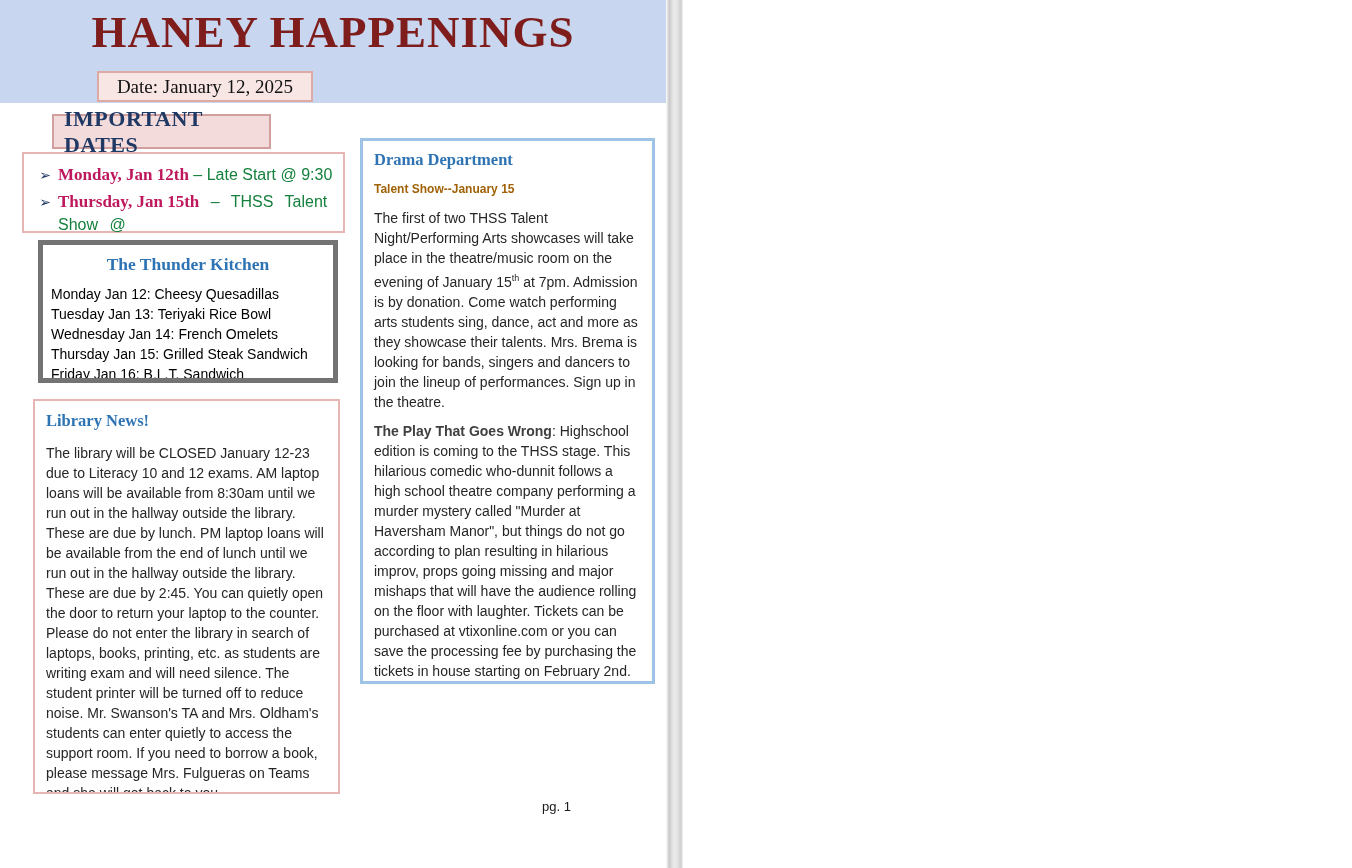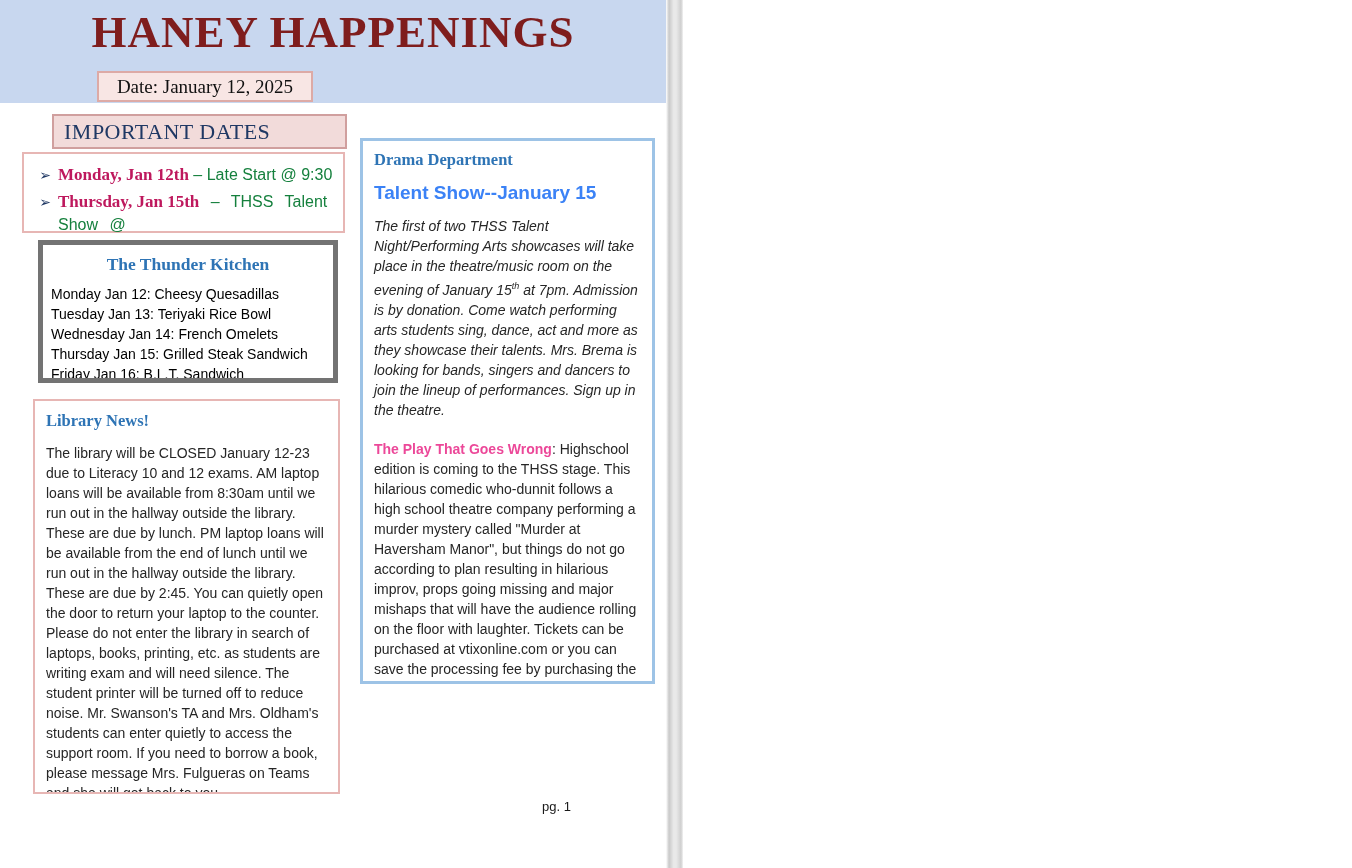--- a/index.html
+++ b/index.html
@@ -30,24 +30,24 @@
     font-weight:700; font-size:45px; letter-spacing:1px;
     color:#7f1d1d;
   }
   .date-box {
     position:absolute; left:97px; top:71px; width:216px; height:31px;
     background:#f8e6e4; border:2px solid #ddaaa6;
     display:flex; align-items:center; justify-content:center;
     font-family:"Liberation Serif", serif; font-size:19px; color:#111;
   }
   .imp-heading {
-    position:absolute; left:52px; top:114px; width:295px; height:35px;
+    position:absolute; left:52px; top:114px; width:219px; height:35px;
     background:#f2dbda; border:2px solid #d09f9e;
     display:flex; align-items:center; padding-left:10px;
-    font-family:"Liberation Serif", serif; font-weight:400;
+    font-family:"Liberation Serif", serif; font-weight:700;
     font-size:22px; letter-spacing:0.5px; color:#1f3864;
   }
   .dates-box {
     position:absolute; left:22px; top:152px; width:323px; height:81px;
     background:#fff; border:2px solid #e7b6b4;
     padding:9px 10px 0 8px;
   }
   .date-item { display:flex; line-height:23px; margin-bottom:3px; }
   .arrow { width:26px; flex:0 0 26px; text-align:center; font-size:14px; color:#1f3864; padding-top:1px; }
   .di-text { flex:1; }
@@ -77,27 +77,27 @@
   }
   .body-text { font-size:14px; line-height:20px; color:#262626; }
   .library-box .box-heading { margin-bottom:12px; }
 
   .drama-box {
     position:absolute; left:360px; top:138px; width:295px; height:546px;
     border:3px solid #9dc3e6; background:#fff; padding:9px 11px 8px 11px;
     overflow:hidden;
   }
   .drama-box .box-heading { margin-bottom:12px; }
-  .sub-heading { font-size:19px; font-weight:700; color:#3b82f6; margin-bottom:12px; }
-  .para { margin-bottom:19px;font-style:italic; }
+  .sub-heading { font-size:12px; font-weight:700; color:#a16207; margin-bottom:12px; }
+  .para { margin-bottom:9px; }
   sup { font-size:9px; }
 
   .pg-label { position:absolute; font-size:13px; color:#1a1a1a; }
   .pg1 { left:542px; top:799px; }
-  b.lead { font-weight:700; color:#ec4899; }
+  b.lead { font-weight:700; color:#404040; }
 </style>
 </head>
 <body>
 
 <div class="canvas">
 
   <section class="page page-left">
 
     <header class="band">
       <h1 class="nl-title">HANEY HAPPENINGS</h1>

